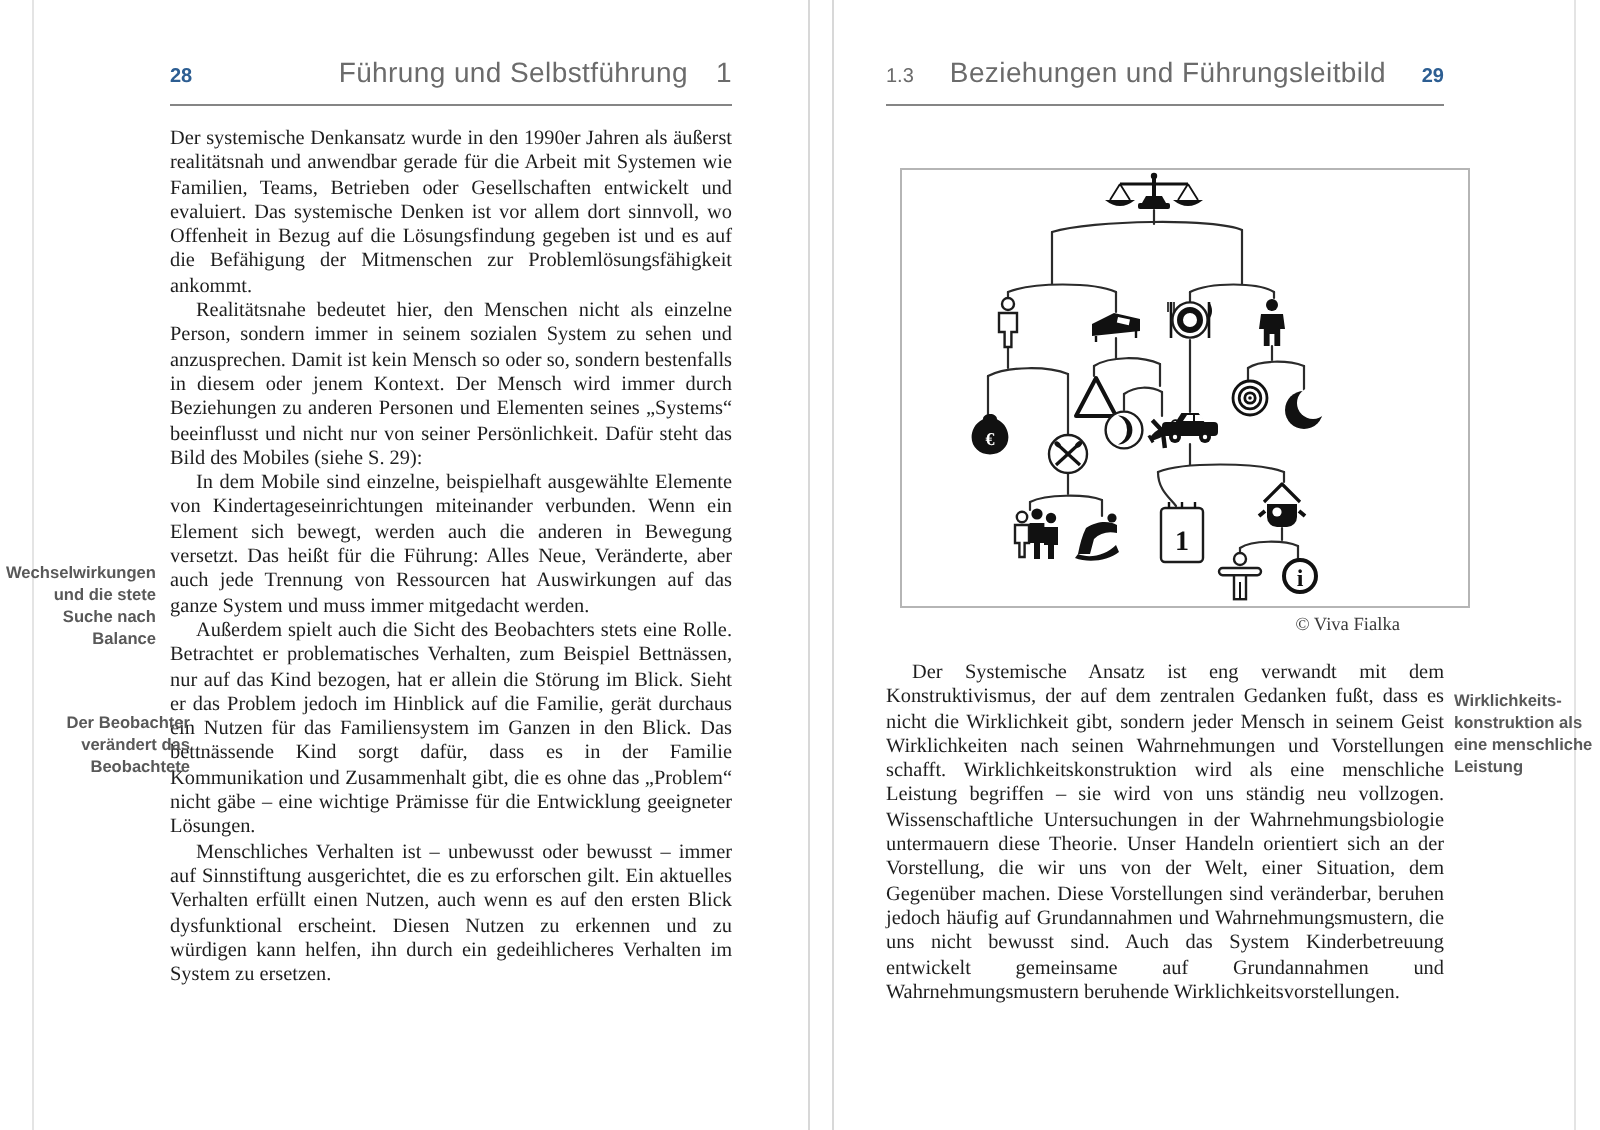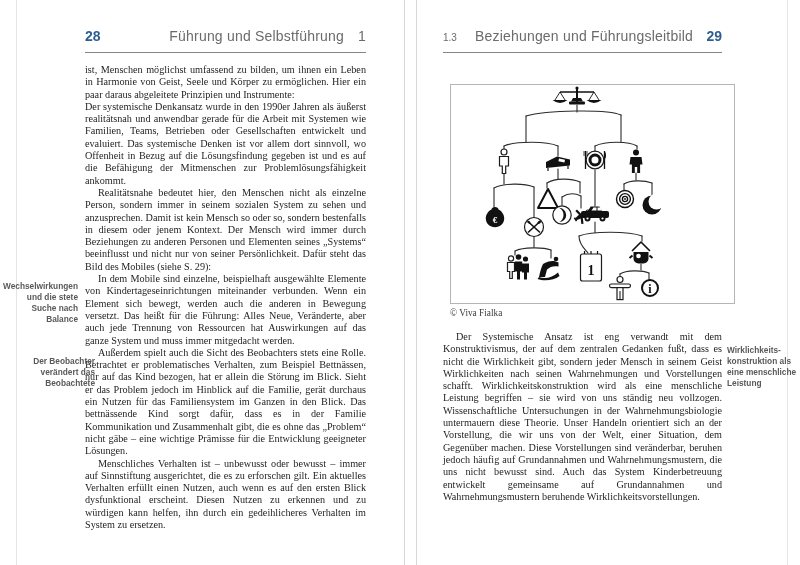--- a/index.html
+++ b/index.html
@@ -2,34 +2,34 @@
 <html lang="de"><head>
 <meta charset="utf-8">
 <style>
   html,body{margin:0;padding:0;}
   body{width:800px;height:565px;background:#ffffff;position:relative;overflow:hidden;
        font-family:"Liberation Sans",sans-serif;-webkit-font-smoothing:antialiased;}
   .edge-line{position:absolute;top:0;bottom:0;width:1px;}
   .col{position:absolute;}
   .header-row{display:flex;align-items:baseline;height:14px;margin-bottom:10px;}
   .runhead{font-size:14px;color:#6b6b6b;letter-spacing:.2px;}
-  .pagenum{font-size:14px;font-weight:bold;color:#2d5e92;}
+  .pagenum{font-size:10px;font-weight:bold;color:#2d5e92;}
   .secmark{font-size:10px;color:#6b6b6b;}
   .spacer{flex:1;}
   .rule{height:1px;background:#858585;margin-bottom:11px;}
   .para{font-family:"Liberation Serif",serif;font-size:10.2px;line-height:12.3px;
         color:#1e1e1e;text-align:justify;}
   .indent{text-indent:13px;}
   .heading{font-size:11.4px;font-weight:bold;color:#3a6ca3;margin:17px 0 7px 0;}
   .intro{margin-bottom:0;}
   .mnote{position:absolute;font-size:8.3px;font-weight:bold;color:#595959;line-height:11px;}
   .mnote.left{text-align:right;}
   .figure-box{position:absolute;left:450px;top:84px;width:283px;height:218px;
               border:1px solid #b5b5b5;background:#fff;}
-  .caption{position:absolute;left:450px;top:308px;width:250px;
+  .caption{position:absolute;left:450px;top:308px;width:250px;text-align:right;
            font-family:"Liberation Serif",serif;font-size:9.3px;color:#3a3a3a;}
   svg .str{stroke:#2b2b2b;stroke-width:1.1;fill:none;stroke-linecap:round;}
   svg .ol{stroke:#1c1c1c;fill:#ffffff;stroke-width:1.2;}
   svg .dk{fill:#111111;stroke:none;}
   svg text{font-family:"Liberation Serif",serif;}
 </style>
 </head>
 <body>
 
 <div class="edge-line" style="left:16px;background:#e4e4e4;"></div>
@@ -39,21 +39,20 @@
 
 <div class="col" style="left:85px;top:28px;width:281px;">
   <div class="header-row">
     <span class="pagenum">28</span>
     <span class="spacer"></span>
     <span class="runhead">Führung und Selbstführung</span>
     <span class="runhead" style="margin-left:14px;">1</span>
   </div>
   <div class="rule"></div>
 
-  <p class="para intro" style="margin:0;">ist, Menschen möglichst umfassend zu bilden, um ihnen ein Leben in Harmonie von Geist, Seele und Körper zu ermöglichen. Hier ein paar daraus abgeleitete Prinzipien und Instrumente:</p>
 
 
   <p class="para" style="margin:0;">Der systemische Denkansatz wurde in den 1990er Jahren als äußerst realitätsnah und anwendbar gerade für die Arbeit mit Systemen wie Familien, Teams, Betrieben oder Gesellschaften entwickelt und evaluiert. Das systemische Denken ist vor allem dort sinnvoll, wo Offenheit in Bezug auf die Lösungsfindung gegeben ist und es auf die Befähigung der Mitmenschen zur Problemlösungsfähigkeit ankommt.</p>
   <p class="para indent" style="margin:0;">Realitätsnahe bedeutet hier, den Menschen nicht als einzelne Person, sondern immer in seinem sozialen System zu sehen und anzusprechen. Damit ist kein Mensch so oder so, sondern bestenfalls in diesem oder jenem Kontext. Der Mensch wird immer durch Beziehungen zu anderen Personen und Elementen seines „Systems“ beeinflusst und nicht nur von seiner Persönlichkeit. Dafür steht das Bild des Mobiles (siehe S. 29):</p>
   <p class="para indent" style="margin:0;">In dem Mobile sind einzelne, beispielhaft ausgewählte Elemente von Kindertageseinrichtungen miteinander verbunden. Wenn ein Element sich bewegt, werden auch die anderen in Bewegung versetzt. Das heißt für die Führung: Alles Neue, Veränderte, aber auch jede Trennung von Ressourcen hat Auswirkungen auf das ganze System und muss immer mitgedacht werden.</p>
   <p class="para indent" style="margin:0;">Außerdem spielt auch die Sicht des Beobachters stets eine Rolle. Betrachtet er problematisches Verhalten, zum Beispiel Bettnässen, nur auf das Kind bezogen, hat er allein die Störung im Blick. Sieht er das Problem jedoch im Hinblick auf die Familie, gerät durchaus ein Nutzen für das Familiensystem im Ganzen in den Blick. Das bettnässende Kind sorgt dafür, dass es in der Familie Kommunikation und Zusammenhalt gibt, die es ohne das „Problem“ nicht gäbe – eine wichtige Prämisse für die Entwicklung geeigneter Lösungen.</p>
   <p class="para indent" style="margin:0;">Menschliches Verhalten ist – unbewusst oder bewusst – immer auf Sinnstiftung ausgerichtet, die es zu erforschen gilt. Ein aktuelles Verhalten erfüllt einen Nutzen, auch wenn es auf den ersten Blick dysfunktional erscheint. Diesen Nutzen zu erkennen und zu würdigen kann helfen, ihn durch ein gedeihlicheres Verhalten im System zu ersetzen.</p>
 </div>
 
 <div class="mnote left" style="left:0;top:260px;width:78px;margin-top:21px;">Wechselwirkungen und die stete Suche nach Balance</div>

